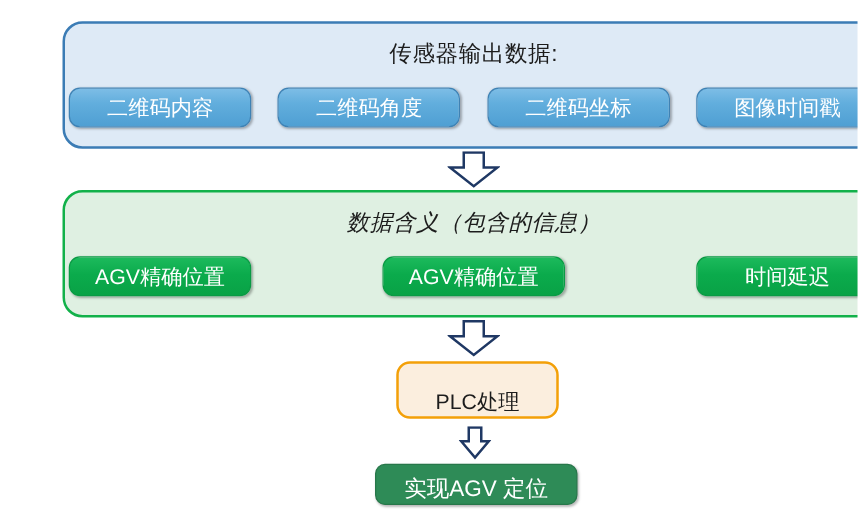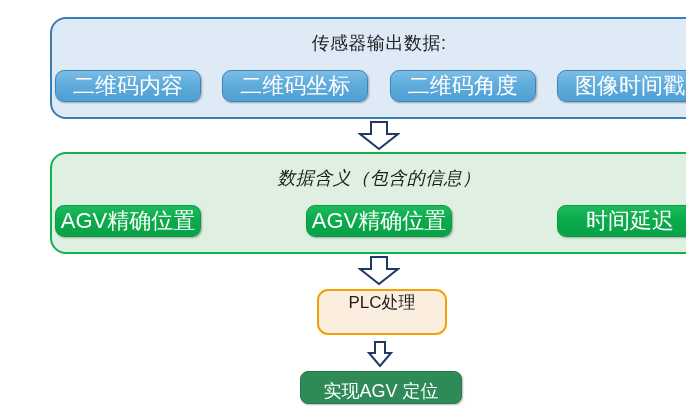--- a/index.html
+++ b/index.html
@@ -76,21 +76,21 @@
   }
 
   .chip {
     box-sizing: border-box;
     width: 146px;
     height: 32px;
     border-radius: 9px;
     display: flex;
     align-items: center;
     justify-content: center;
-    font-size: 22px;
+    font-size: 17px;
     color: #ffffff;
     white-space: nowrap;
     box-shadow: 1px 1px 2px rgba(0,0,0,0.30);
   }
 
   .chip-blue {
     background: linear-gradient(180deg, #7dbde6 0%, #62aedd 38%, #4f9fd3 100%);
     border: 1px solid #3f82b4;
   }
 
@@ -113,21 +113,21 @@
     position: absolute;
     left: 281px;
     top: 289px;
     width: 130px;
     height: 46px;
     box-sizing: border-box;
     background: #fbeede;
     border: 2px solid #f3a008;
     border-radius: 11px;
     display: flex;
-    align-items: flex-start;
+    align-items: flex-end;
     justify-content: center;
     font-size: 17px;
     color: #1c1c1c;
     white-space: nowrap;
   }
 
   
   #result-box {
     position: absolute;
     left: 264px;
@@ -152,24 +152,24 @@
 
 <div id="diagram">
 
   <div class="section" id="sensor-section">
     <div class="section-title">传感器输出数据:</div>
     <div class="chip-row">
       <div class="chip chip-blue">
         <span>二维码内容</span>
       </div>
       <div class="chip chip-blue">
+        <span>二维码角度</span>
+      </div>
+      <div class="chip chip-blue">
         <span>二维码坐标</span>
-      </div>
-      <div class="chip chip-blue">
-        <span>二维码角度</span>
       </div>
       <div class="chip chip-blue">
         <span>图像时间戳</span>
       </div>
     </div>
   </div>
 
   <div class="arrow" id="arrow-1">
     <svg width="42" height="30" viewBox="0 0 42 30" xmlns="http://www.w3.org/2000/svg">
       <polygon points="13,1 29,1 29,13 40,13 21,28 2,13 13,13" fill="#ffffff" stroke="#1f3864" stroke-width="2" stroke-linejoin="miter"></polygon>

